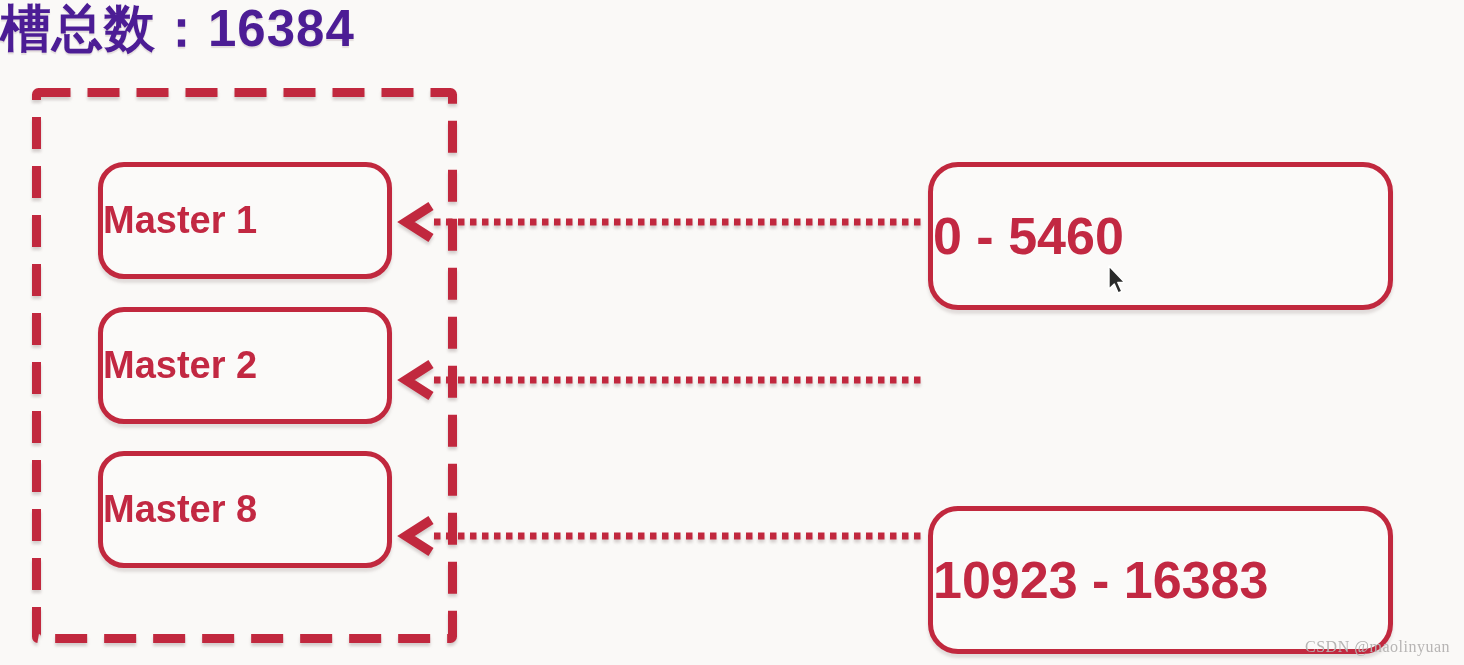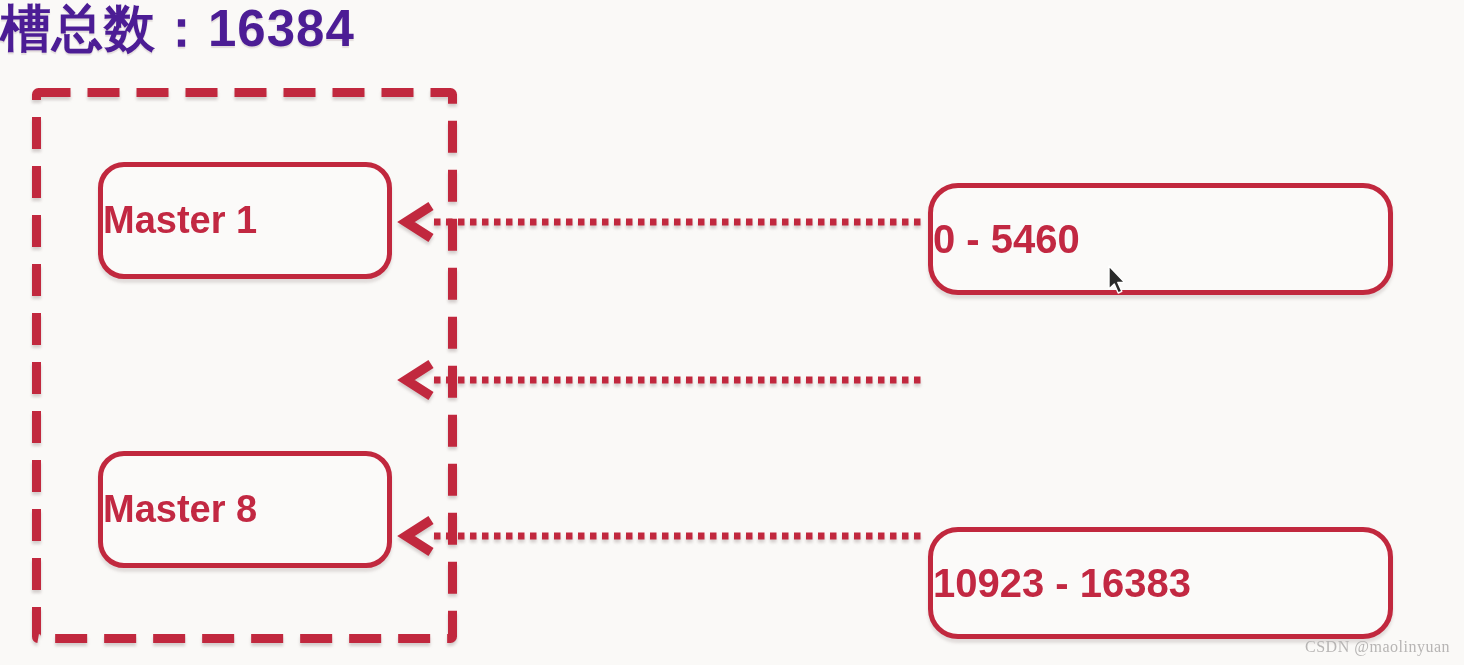--- a/index.html
+++ b/index.html
@@ -69,25 +69,24 @@
     left: 98px;
     width: 294px;
     height: 117px;
     border-radius: 26px;
     font-size: 38px;
     font-weight: 600;
   }
   .range-box {
     left: 928px;
     width: 465px;
-    height: 112px;
+    height: 148px;
     border-radius: 30px;
-    font-size: 40px;
+    font-size: 52px;
     font-weight: 600;
-    margin-top: 21px;
   }
   .watermark {
     position: absolute;
     right: 14px;
     bottom: 9px;
     font-size: 16px;
     color: #B7B5B4;
     letter-spacing: 0.5px;
     font-family: Liberation Serif, serif;
   }
@@ -121,20 +120,23 @@
 
     <g>
       <line class="dot-line" x1="434" y1="536" x2="926" y2="536"></line>
       <path class="arrow-head" d="M431 520 L406 536 L431 552"></path>
     </g>
   </svg>
 
   <div class="box master-box" style="top:162px">
     <span>Master 1</span>
   </div>
+  <div class="box master-box" style="top:307px">
+    <span>Master 2</span>
+  </div>
   <div class="box master-box" style="top:451px">
     <span>Master 8</span>
   </div>
 
   <div class="box range-box" style="top:162px">
     <span>0 - 5460</span>
   </div>
   <div class="box range-box" style="top:506px">
     <span>10923 - 16383</span>
   </div>

